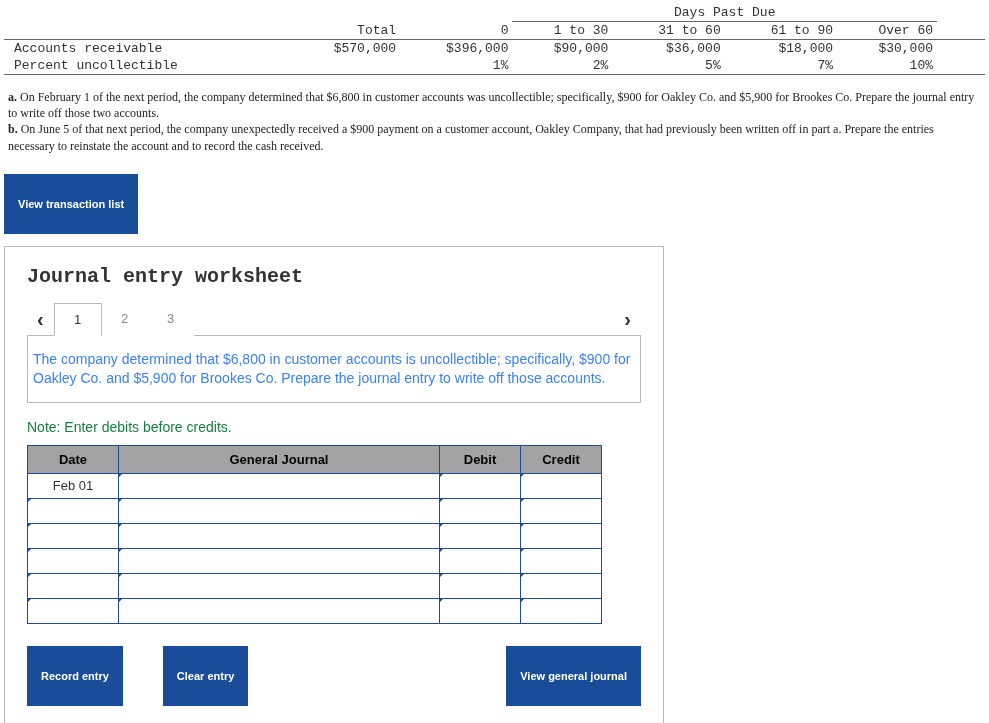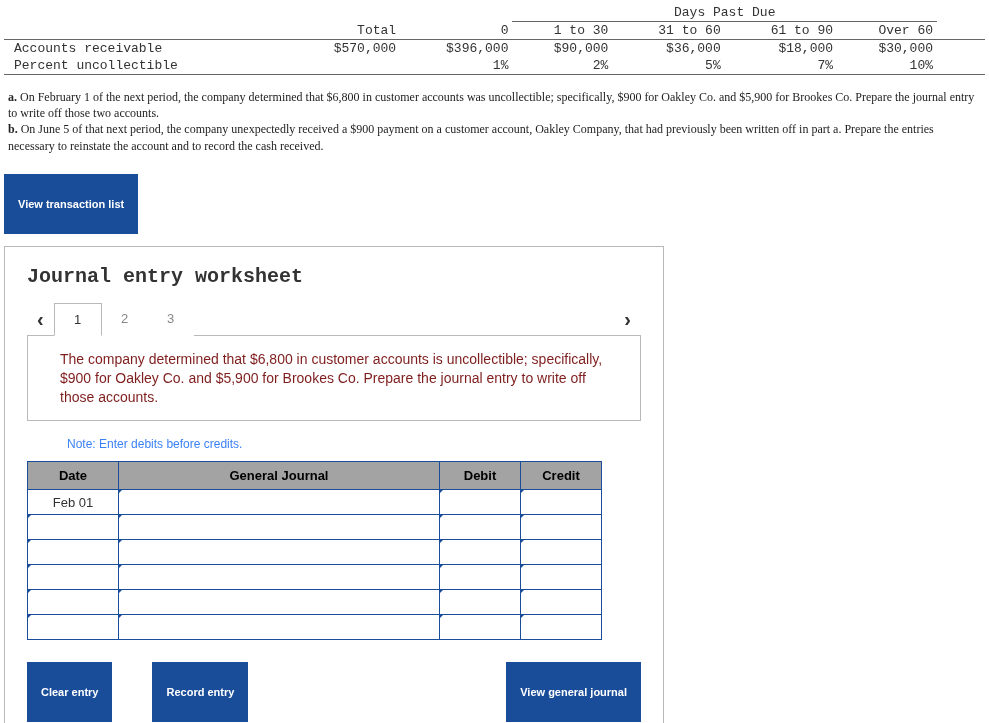--- a/index.html
+++ b/index.html
@@ -105,32 +105,31 @@
   .tabrow .tab.first {
     border-left: 1px solid #b9b9b9;
   }
   .tabrow .tab.ghost {
     border: none;
     color: #888;
     cursor: pointer;
   }
   .instr-box {
     border: 1px solid #b9b9b9;
-    padding: 14px 32px;
+    padding: 14px 5px;
     font-size: 14px;
     line-height: 1.35;
     margin-bottom: 16px;
     font-family: Verdana, Arial, sans-serif;
-    color:#7f1d1d;
+    color:#3b82f6;
   }
   .note-red {
-    color: #3b82f6;
-    font-size: 12px;
+    color: #15803d;
+    font-size: 14px;
     margin-bottom: 10px;
-    margin-left: 40px;
   }
   .je-table {
     border-collapse: collapse;
   }
   .je-table th, .je-table td {
     border: 1px solid #1a4d99;
     font-size: 13px;
   }
   .je-table th {
     background: #a3a3a3;
@@ -276,21 +275,21 @@
     <tr>
           <td class="cell"></td>
           <td class="cell"></td>
           <td class="cell"></td>
           <td class="cell"></td>
         </tr>
   </tbody>
     </table>
 
   <div class="btn-row">
+    <button class="btn-blue">Record entry</button>
     <button class="btn-blue">Clear entry</button>
-    <button class="btn-blue">Record entry</button>
     <div class="spacer"></div>
     <button class="btn-blue">View general journal</button>
   </div>
 </div>
 
 
 
 
 </body></html>

